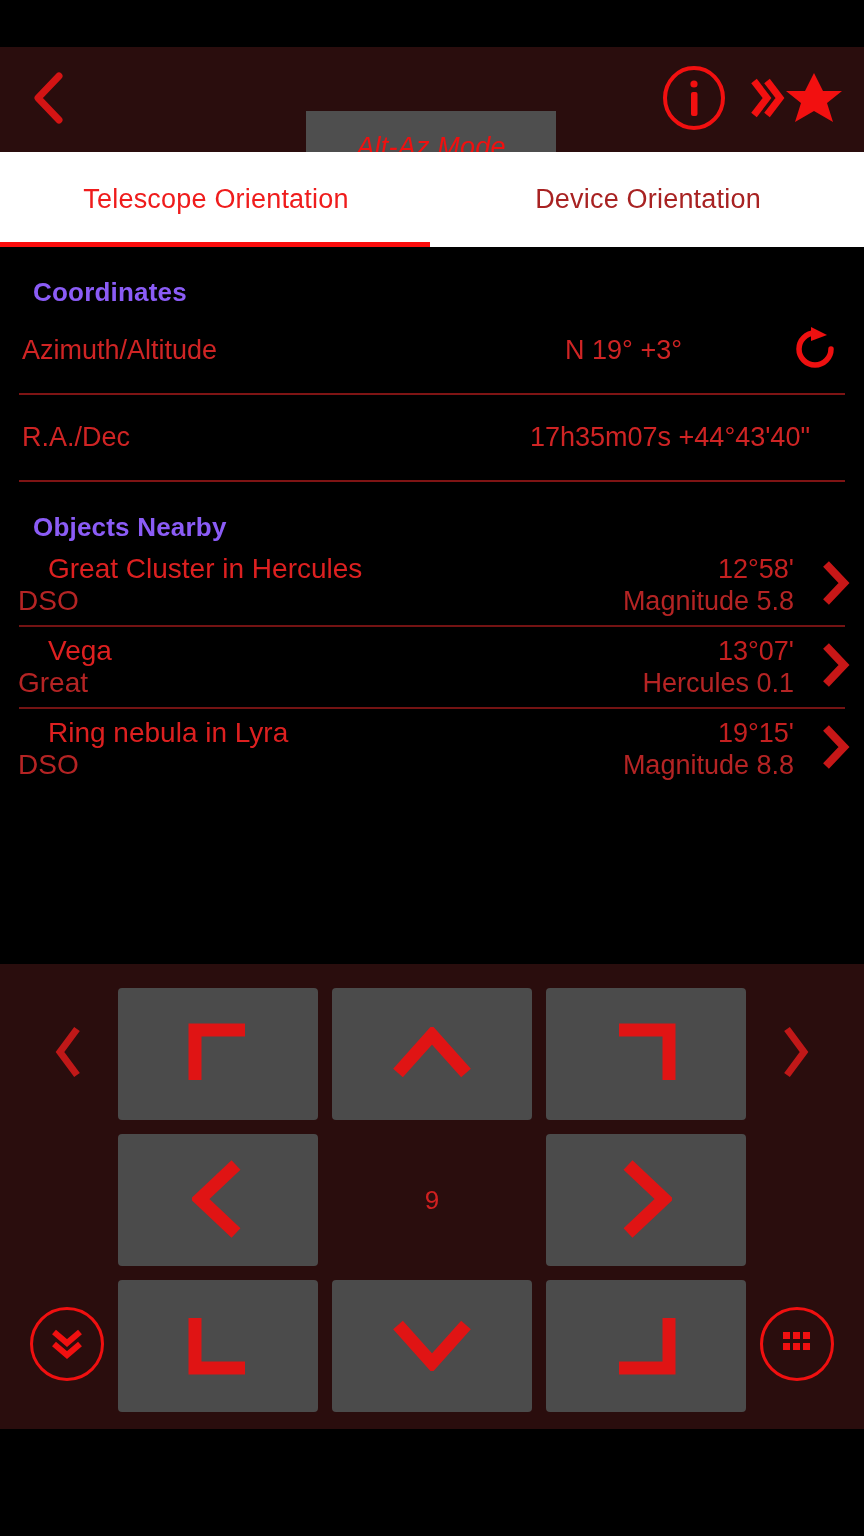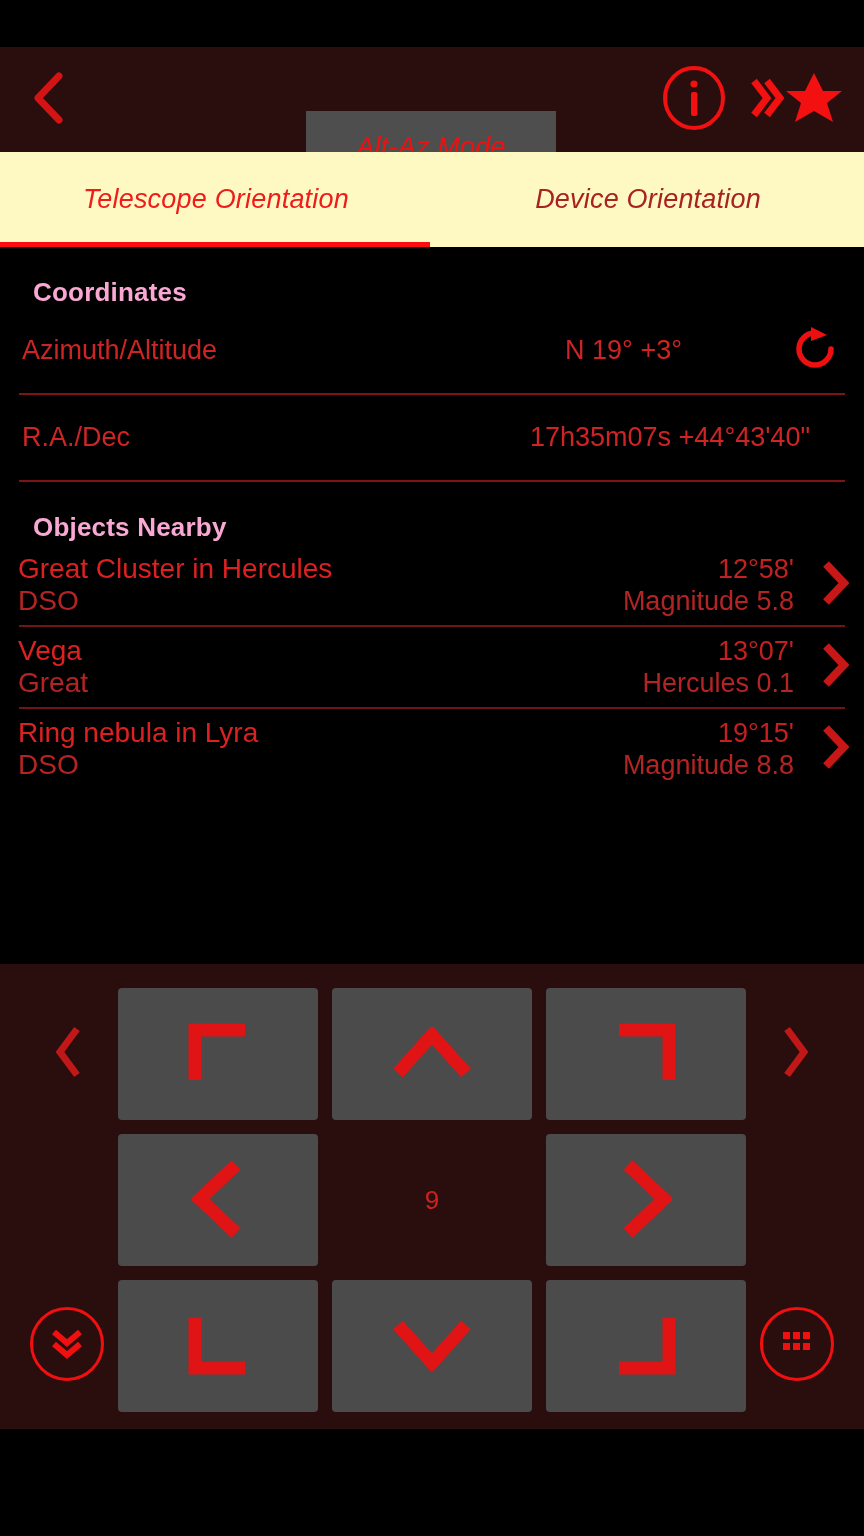--- a/index.html
+++ b/index.html
@@ -88,24 +88,23 @@
     display: flex;
     align-items: center;
     gap: 1px;
     padding-right: 6px;
   }
 
   
   .tabs {
     flex: 0 0 auto;
     height: 95px;
-    background: #fef9c3;
-    display: flex;
-    position: relative;
-    font-style: italic;
+    background: #ffffff;
+    display: flex;
+    position: relative;
   }
   .tab {
     flex: 1 1 50%;
     display: flex;
     align-items: center;
     justify-content: center;
     font-size: 27px;
     letter-spacing: 0.2px;
   }
   .tab.active {
@@ -126,21 +125,21 @@
 
   
   .content {
     flex: 0 0 auto;
     background: #000000;
     height: 717px;
     position: relative;
     overflow: hidden;
   }
   .section-head {
-    color: #f9a8d4;
+    color: #8b5cf6;
     font-size: 26px;
     font-weight: bold;
     padding: 30px 0 0 33px;
     letter-spacing: 0.2px;
   }
   .coord-row {
     display: flex;
     align-items: center;
     height: 85px;
     padding: 0 22px;
@@ -188,20 +187,21 @@
     position: relative;
     padding: 8px 70px 8px 18px;
   }
   .obj-line {
     display: flex;
     align-items: baseline;
   }
   .obj-name {
     color: #dd2020;
     font-size: 28px;
+    margin-left: 30px;
   }
   .obj-type {
     color: #b52424;
     font-size: 28px;
   }
   .obj-dist {
     color: #c42020;
     font-size: 27px;
     margin-left: auto;
   }

